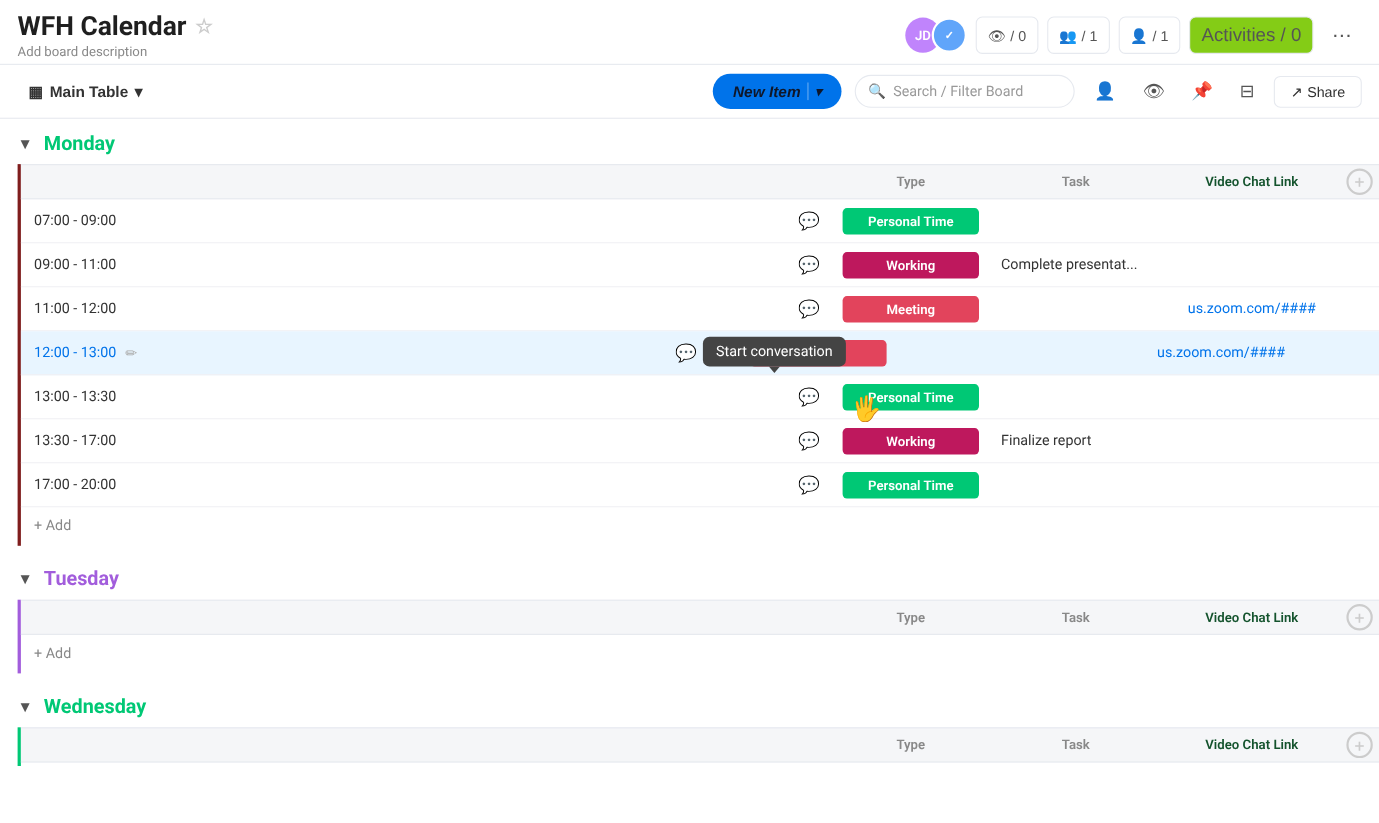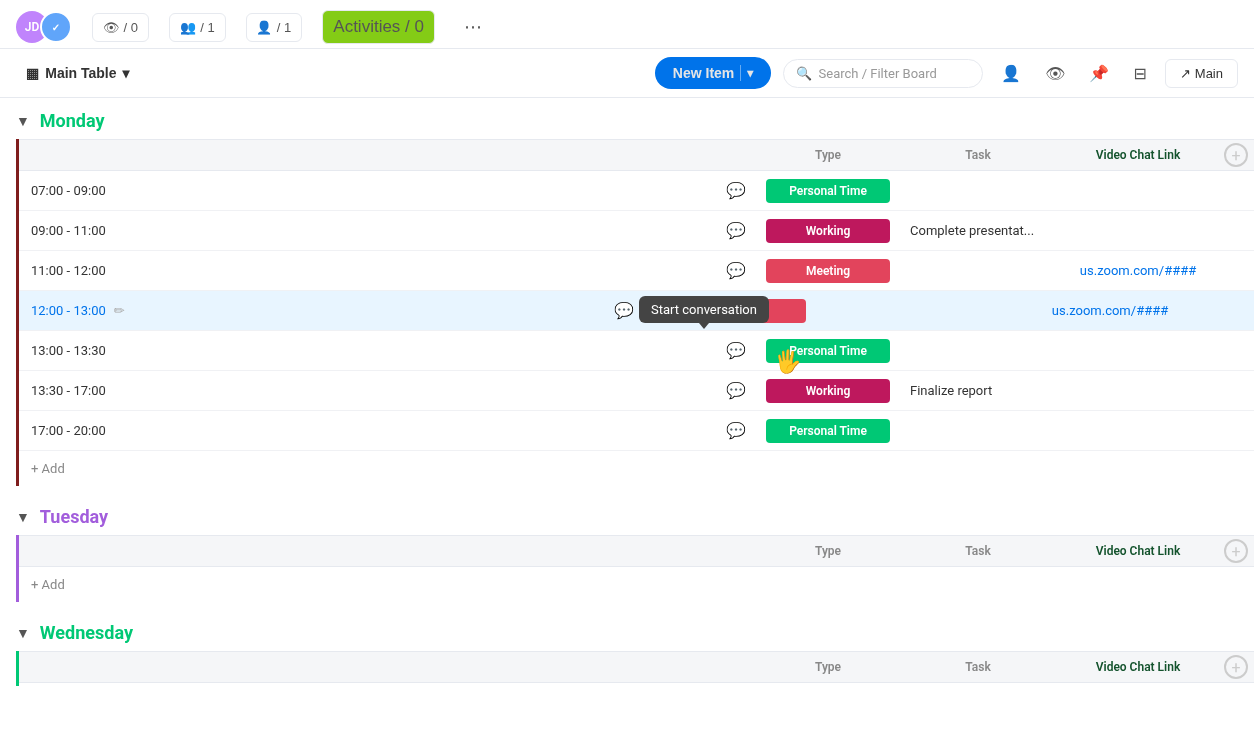--- a/index.html
+++ b/index.html
@@ -4,32 +4,32 @@
   <style>
     * { box-sizing: border-box; margin: 0; padding: 0; }
     body { font-family: -apple-system, BlinkMacSystemFont, 'Segoe UI', Roboto, sans-serif; background: #fff; color: #333; font-size: 14px; overflow: hidden; }
 
     
     .top-header { display: flex; align-items: center; justify-content: space-between; padding: 10px 16px 4px 16px; border-bottom: 1px solid #e6e9ef; }
     .board-title-area { display: flex; flex-direction: column; }
     .board-title { display: flex; align-items: center; gap: 8px; font-size: 24px; font-weight: 700; color: #1f1f1f; }
     .star-icon { color: #ccc; font-size: 18px; cursor: pointer; }
     .board-description { font-size: 12px; color: #888; cursor: pointer; padding-top: 2px; }
-    .header-right { display: flex; align-items: center; gap: 20px; }
+    .header-right { display: flex; gap: 8px; }
     .avatar-group { display: flex; align-items: center; }
     .avatar { width: 32px; height: 32px; border-radius: 50%; background: #c084fc; display: flex; align-items: center; justify-content: center; color: white; font-size: 12px; font-weight: 600; }
     .avatar-status { width: 32px; height: 32px; border-radius: 50%; background: #60a5fa; display: flex; align-items: center; justify-content: center; color: white; font-size: 10px; font-weight: 600; margin-left: -8px; border: 2px solid white; }
     .header-btn { display: flex; align-items: center; gap: 4px; padding: 6px 10px; border-radius: 6px; border: 1px solid #e6e9ef; background: white; cursor: pointer; color: #555; font-size: 13px; white-space: nowrap; }
     .activities-btn { display: flex; align-items: center; gap: 4px; padding: 6px 10px; border-radius: 6px; border: 1px solid #e6e9ef; background: #84cc16; cursor: pointer; color: #555; font-size: 17px; }
     .more-btn { padding: 6px 8px; border-radius: 6px; border: 1px solid transparent; background: white; cursor: pointer; color: #555; font-size: 18px; line-height: 1; }
 
     
     .toolbar { display: flex; align-items: center; padding: 8px 16px; border-bottom: 1px solid #e6e9ef; gap: 12px; }
     .main-table-btn { display: flex; align-items: center; gap: 6px; padding: 6px 10px; border-radius: 6px; border: none; background: white; cursor: pointer; color: #333; font-size: 14px; font-weight: 600; }
-    .new-item-btn { display: flex; align-items: center; gap: 6px; padding: 8px 18px; border-radius: 20px; border: none; background: #0073ea; color: #e5e5e5; font-size: 14px; font-weight: 600; cursor: pointer; margin-left: auto; }
+    .new-item-btn { display: flex; align-items: center; gap: 6px; padding: 8px 18px; border-radius: 20px; border: none; background: #0073ea; color: #0f172a; font-size: 14px; font-weight: 600; cursor: pointer; margin-left: auto; font-style: italic; }
     .new-item-divider { width: 1px; height: 16px; background: rgba(255,255,255,0.4); }
     .new-item-arrow { font-size: 12px; }
     .search-box { display: flex; align-items: center; padding: 6px 12px; border-radius: 20px; border: 1px solid #e6e9ef; background: white; gap: 6px; color: #999; font-size: 13px; width: 200px; }
     .toolbar-icon-btn { padding: 6px; border-radius: 6px; border: none; background: white; cursor: pointer; color: #555; font-size: 16px; display: flex; align-items: center; justify-content: center; }
     .share-btn { display: flex; align-items: center; gap: 4px; padding: 6px 14px; border-radius: 6px; border: 1px solid #e6e9ef; background: white; cursor: pointer; color: #333; font-size: 13px; font-weight: 500; }
 
     
     .board-content { overflow-y: auto; height: calc(748px - 160px); padding: 0; }
 
     
@@ -77,20 +77,27 @@
     .tooltip { position: absolute; background: #444; color: white; padding: 6px 12px; border-radius: 6px; font-size: 13px; z-index: 100; left: 620px; top: 45px; white-space: nowrap; }
     .tooltip::after { content: ''; position: absolute; bottom: -6px; left: 50%; transform: translateX(-50%); border-width: 6px 5px 0; border-style: solid; border-color: #444 transparent transparent; }
 
     
     .cursor-hand { position: absolute; left: 755px; top: 58px; font-size: 22px; z-index: 200; pointer-events: none; }
   </style>
 </head>
 <body>
 
 <div class="top-header">
+  <div class="board-title-area">
+    <div class="board-title">
+      <span>WFH Calendar</span>
+      <span class="star-icon">☆</span>
+    </div>
+    <div class="board-description">Add board description</div>
+  </div>
   <div class="header-right">
     <div class="avatar-group">
       <div class="avatar">JD</div>
       <div class="avatar-status" style="background:#60a5fa;">✓</div>
     </div>
     <button class="header-btn">
       <span>👁</span>
       <span>/ 0</span>
     </button>
     <button class="header-btn">
@@ -122,21 +129,21 @@
   <div class="search-box">
     <span>🔍</span>
     <span style="color:#999;font-size:13px;">Search / Filter Board</span>
   </div>
   <button class="toolbar-icon-btn">👤</button>
   <button class="toolbar-icon-btn">👁</button>
   <button class="toolbar-icon-btn">📌</button>
   <button class="toolbar-icon-btn">⊟</button>
   <button class="share-btn">
     <span>↗</span>
-    <span>Main</span>
+    <span>Share</span>
   </button>
 </div>
 
 <div class="board-content">
 
   <div class="group">
     <div class="group-header">
       <span class="group-arrow">▼</span>
       <span class="group-title monday">Monday</span>
     </div>

